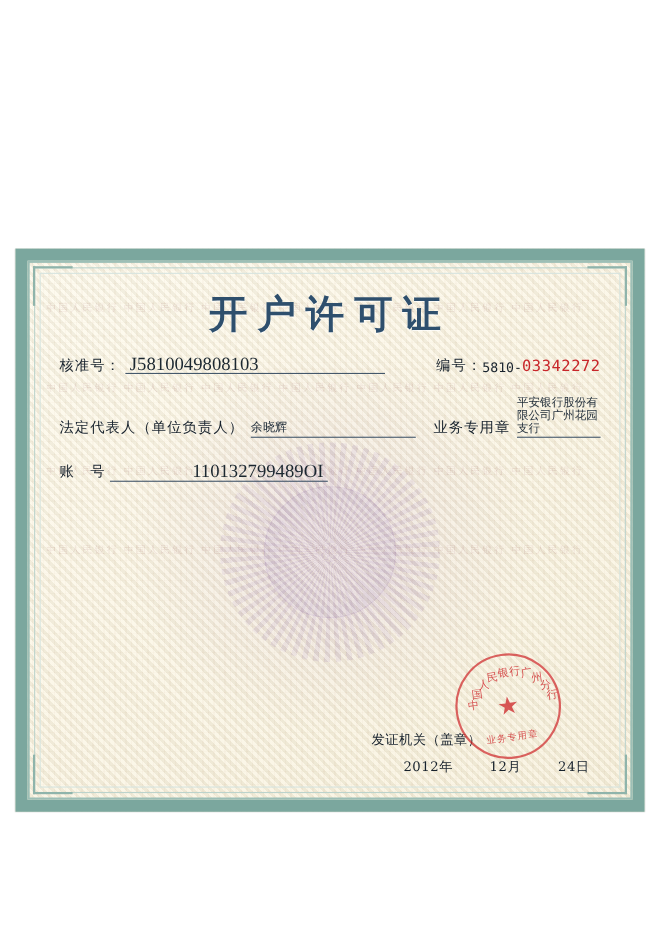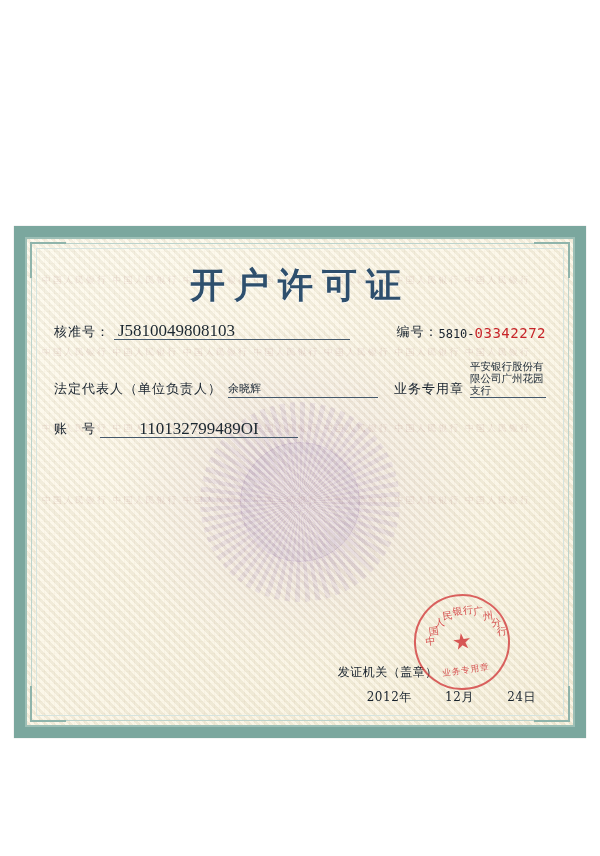--- a/index.html
+++ b/index.html
@@ -219,21 +219,21 @@
     border-bottom: 1px solid #44586b;
     margin-left: 6px;
     font-size: 10.5px;
     line-height: 12px;
     padding-bottom: 0;
     text-align: left;
     white-space: normal;
   }
 
   .row-account { margin-top: 22px; }
-  .row-account .fill { flex: 0 0 190px; max-width: 190px; text-align: center; }
+  .row-account .fill { flex: 0 0 190px; max-width: 190px; text-align: right; }
 
   
   .issuer {
     position: absolute;
     right: 10px;
     bottom: 2px;
     text-align: left;
     font-size: 12px;
     color: #17222d;
     letter-spacing: 0.5px;

